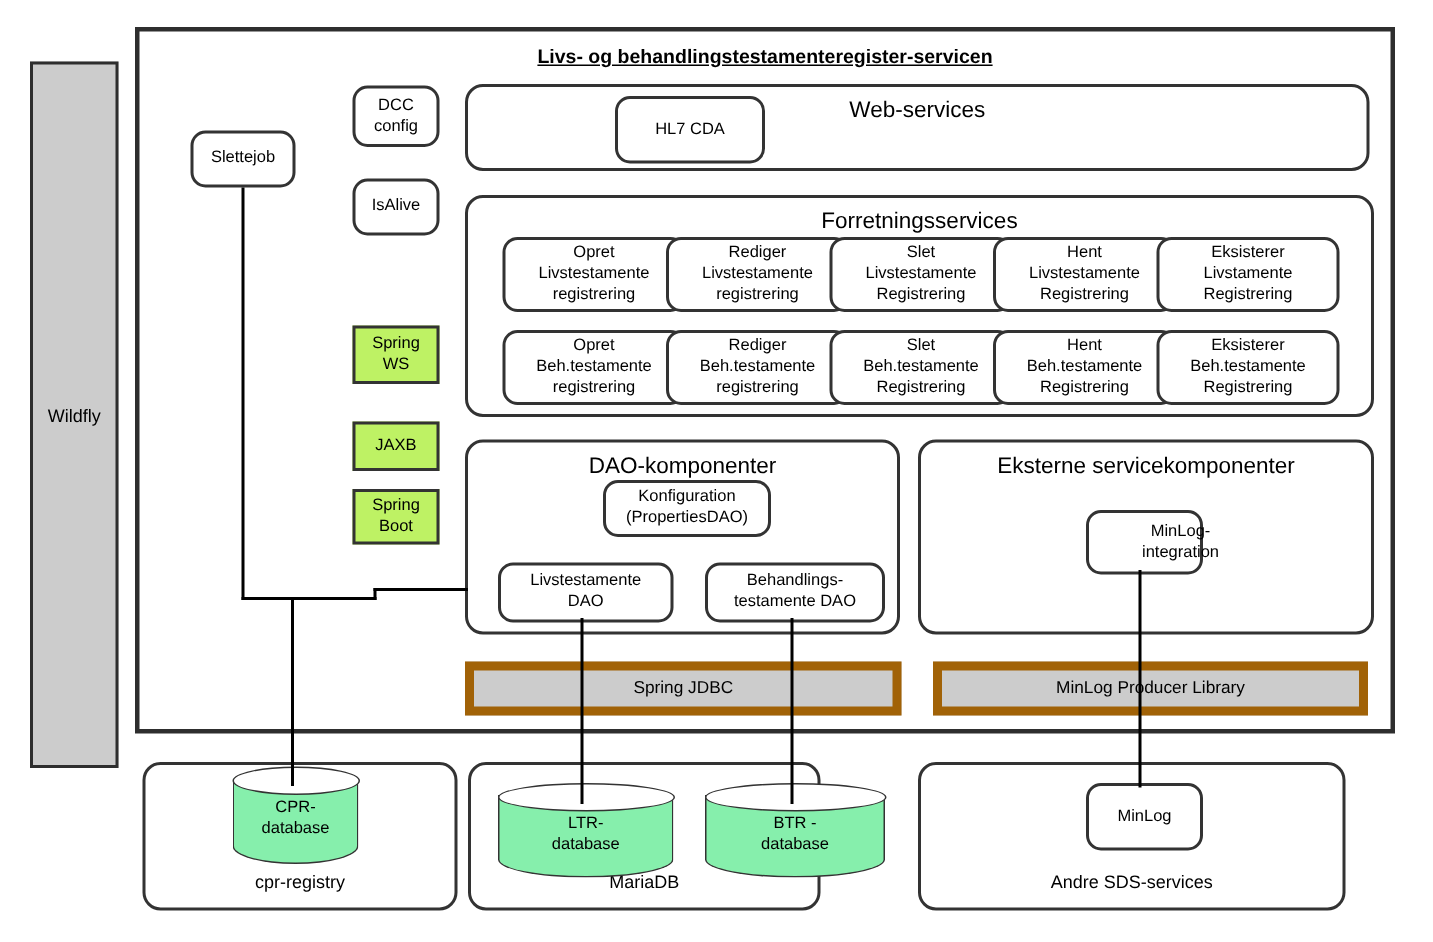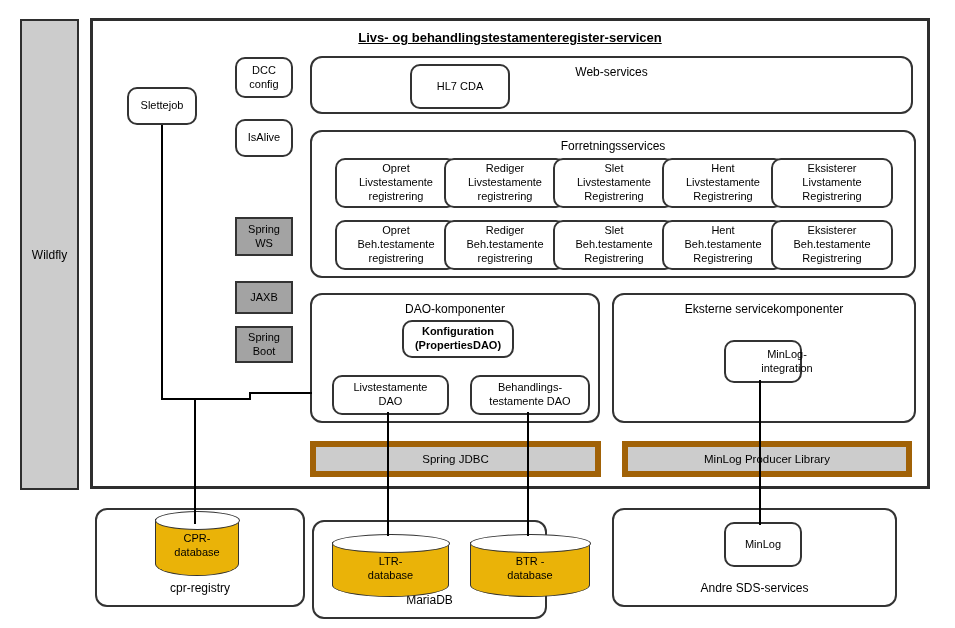--- a/index.html
+++ b/index.html
@@ -17,20 +17,21 @@
   .abs { position: absolute; }
 
   
   .vbar {
     background: #cccccc;
     border: 2px solid #2e2e2e;
     display: flex;
     align-items: center;
     justify-content: center;
     font-size: 12px;
+    margin-top: 22px;
   }
 
   
   .frame {
     border: 3px solid #2e2e2e;
     background: #fff;
   }
 
   .title {
     width: 100%;
@@ -49,21 +50,21 @@
     justify-content: center;
     text-align: center;
     font-size: 11px;
     line-height: 1.25;
     white-space: pre-line;
     z-index: 2;
   }
 
   
   .gbox {
-    background: #a3a3a3;
+    background: #bef264;
     border: 2px solid #333;
     display: flex;
     align-items: center;
     justify-content: center;
     text-align: center;
     font-size: 11px;
     line-height: 1.25;
     white-space: pre-line;
     z-index: 2;
   }
@@ -75,21 +76,21 @@
     border-radius: 12px;
     z-index: 1;
   }
 
   .clabel {
     position: absolute;
     top: 7px;
     left: 0;
     width: 100%;
     text-align: center;
-    font-size: 12px;
+    font-size: 15px;
   }
 
   .blabel {
     position: absolute;
     bottom: 10px;
     left: 0;
     width: 100%;
     text-align: center;
     font-size: 12px;
   }
@@ -106,21 +107,21 @@
   }
 
   
   .line {
     background: #000;
     z-index: 6;
   }
 
   
   .cylinder {
-    background: #eab308;
+    background: #86efac;
     border: 1.5px solid #333;
     border-top: none;
     border-radius: 0 0 50% 50% / 0 0 12px 12px;
     z-index: 3;
   }
   .cylinder::before {
     content: "";
     position: absolute;
     left: -1.5px;
     right: -1.5px;
@@ -201,21 +202,21 @@
     <div class="abs rbox" style="left:350px; top:88px; width:122px; height:50px;">Hent
 Beh.testamente
 Registrering</div>
     <div class="abs rbox" style="left:459px; top:88px; width:122px; height:50px;">Eksisterer
 Beh.testamente
 Registrering</div>
   </div>
 
   <div class="abs cbox" style="left:310px; top:293px; width:290px; height:130px;padding-left:16px;">
     <div class="clabel">DAO-komponenter</div>
-    <div class="abs rbox" style="left:90px; top:25px; width:112px; height:38px;font-weight:bold;">Konfiguration
+    <div class="abs rbox" style="left:90px; top:25px; width:112px; height:38px;">Konfiguration
 (PropertiesDAO)</div>
     <div class="abs rbox" style="left:20px; top:80px; width:117px; height:40px;">Livstestamente
 DAO</div>
     <div class="abs rbox" style="left:158px; top:80px; width:120px; height:40px;">Behandlings-
 testamente DAO</div>
   </div>
 
   <div class="abs cbox" style="left:612px; top:293px; width:304px; height:130px;">
     <div class="clabel">Eksterne servicekomponenter</div>
     <div class="abs rbox" style="left:110px; top:45px; width:78px; height:43px;padding-left:48px;">MinLog-
@@ -226,21 +227,21 @@
   <div class="abs bar" style="left:622px; top:441px; width:290px; height:36px;">MinLog Producer Library</div>
 
   <div class="abs cbox" style="left:95px; top:508px; width:210px; height:99px;">
     <div class="abs cylinder" style="left:58px; top:9px; width:84px; height:57px;">
       <div class="cyl-label">CPR-
 database</div>
     </div>
     <div class="blabel">cpr-registry</div>
   </div>
 
-  <div class="abs cbox" style="left:312px; top:508px; width:235px; height:99px;margin-top:12px;">
+  <div class="abs cbox" style="left:312px; top:508px; width:235px; height:99px;">
     <div class="abs cylinder" style="left:18px; top:20px; width:117px; height:55px;">
       <div class="cyl-label">LTR-
 database</div>
     </div>
     <div class="abs cylinder" style="left:156px; top:20px; width:120px; height:55px;">
       <div class="cyl-label">BTR -
 database</div>
     </div>
     <div class="blabel">MariaDB</div>
   </div>

